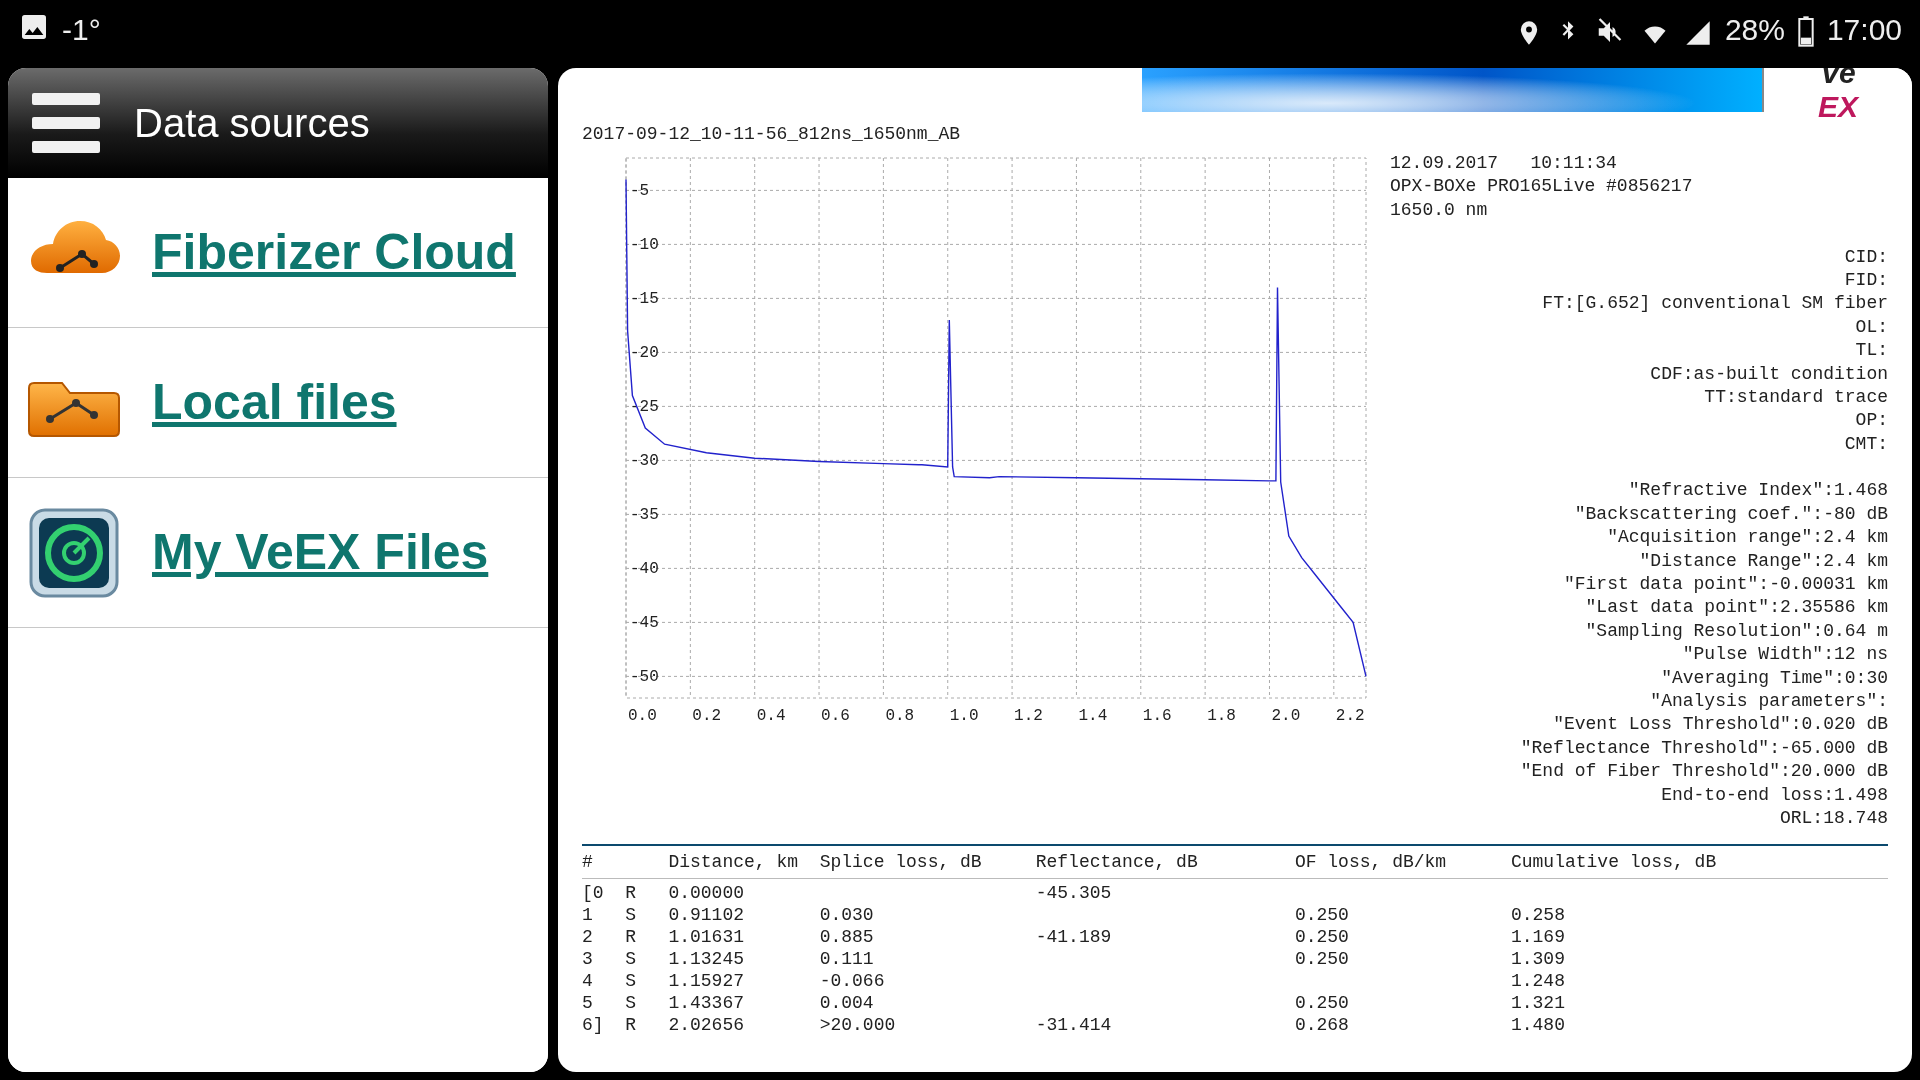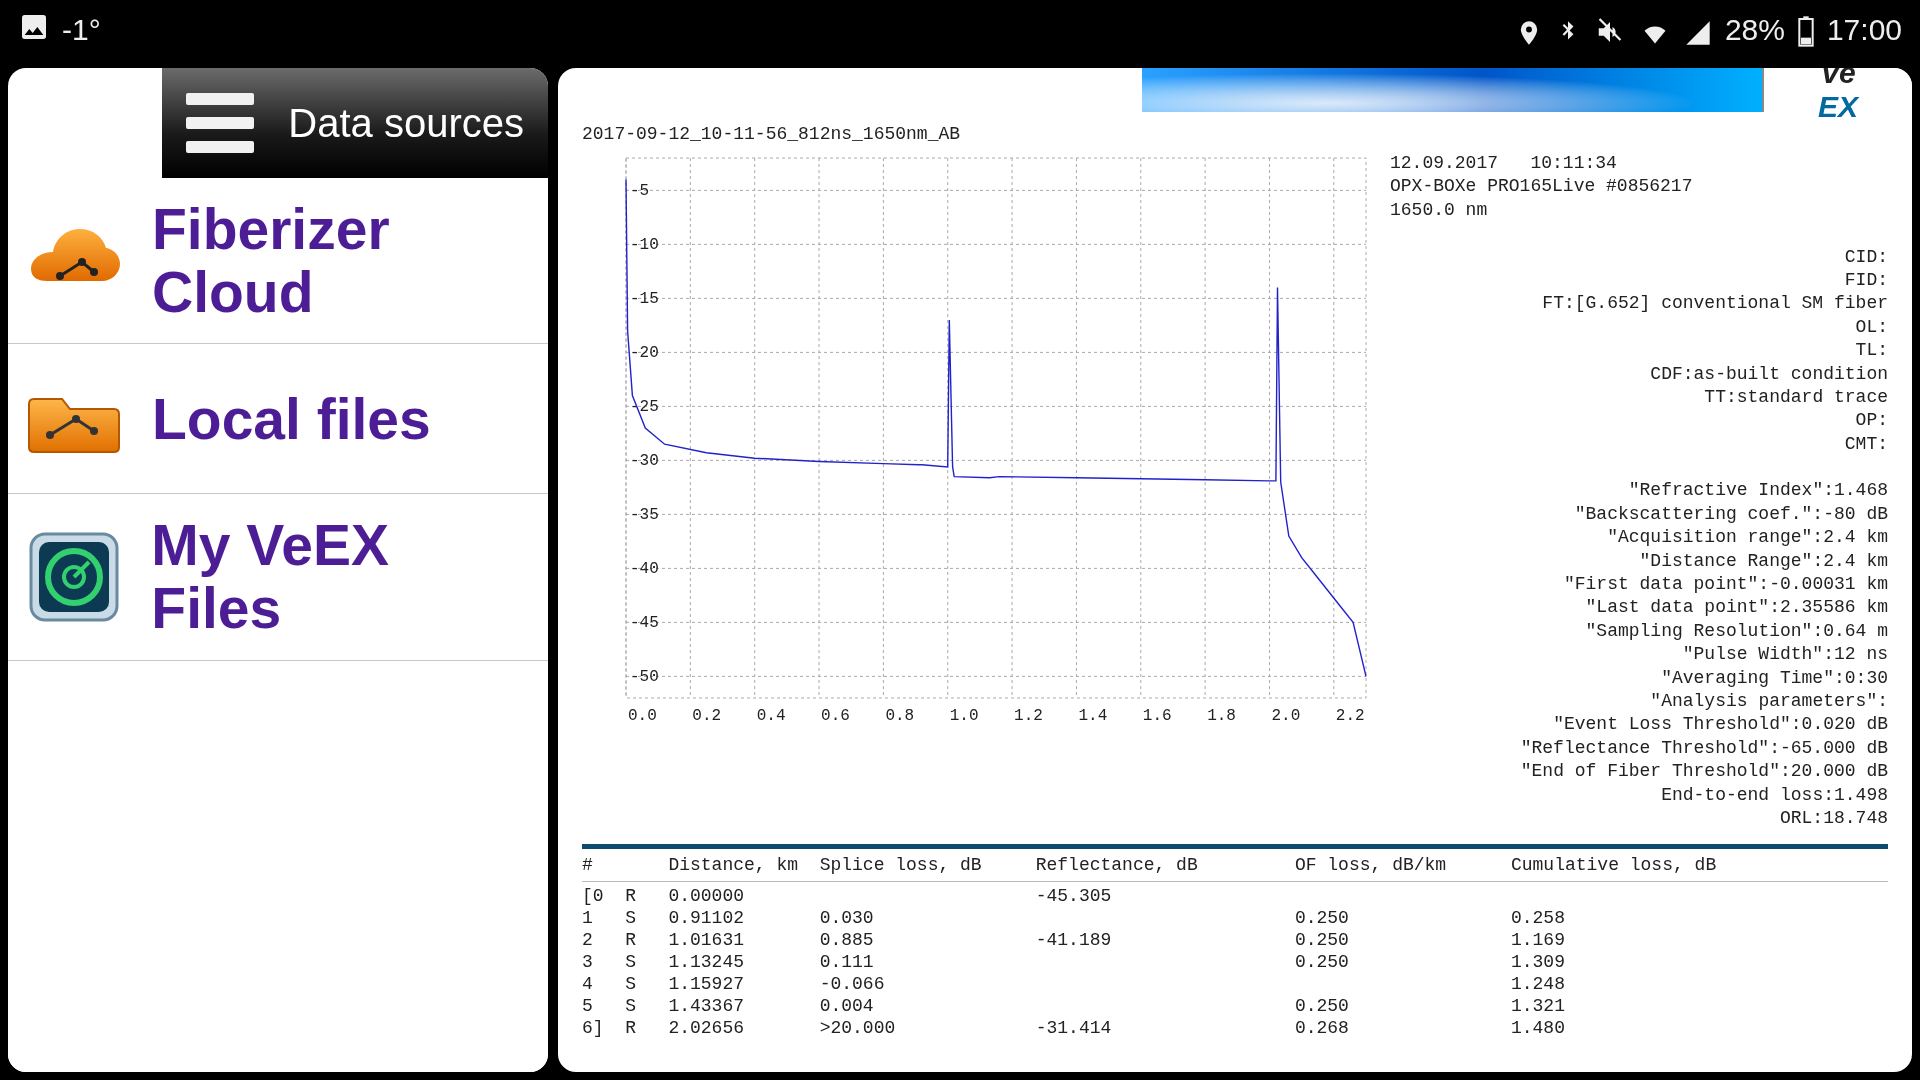--- a/index.html
+++ b/index.html
@@ -7,59 +7,59 @@
 
 
 .status-bar { height: 60px; background: #000; display: flex; align-items: center; padding: 0 18px; color: #eee; font-size: 30px; justify-content: space-between; }
 .status-left { display: flex; align-items: center; gap: 12px; }
 .status-right { display: flex; align-items: flex-end; gap: 12px; }
 .status-right .ic { display: inline-flex; align-items: center; }
 
 
 .panes { display: flex; height: calc(1080px - 60px); gap: 10px; padding: 8px; }
 .pane { border-radius: 18px; overflow: hidden; display: flex; flex-direction: column; background: #fff; }
-.pane-left { width: 540px; align-items: flex-end; }
+.pane-left { width: 540px; }
 .pane-right { flex: 1; }
 
 
 .titlebar { height: 110px; background: linear-gradient(#6b6b6b, #1a1a1a 60%, #000); display: flex; align-items: center; padding: 0 24px; color: #fff; font-size: 40px; font-weight: 400; }
 .titlebar.right { justify-content: center; }
 .hamburger { width: 68px; height: 68px; margin-right: 34px; display: flex; flex-direction: column; justify-content: center; gap: 12px; cursor: pointer; }
 .hamburger div { height: 12px; background: #f1f1f1; border-radius: 2px; }
 
 
 .src-list { flex: 1; background: #fff; }
 .src-item { display: flex; align-items: center; padding: 20px 16px; border-bottom: 1px solid #c8c8c8; cursor: pointer; gap: 28px; min-height: 150px; }
-.src-label { font-size: 57px; font-weight: 700; color: #4c1d95; line-height: 1.1; }
+.src-label { font-size: 50px; font-weight: 700; color: #0f766e; line-height: 1.1; text-decoration: underline; }
 .src-icon { width: 100px; height: 90px; display: flex; align-items: center; justify-content: center; }
 
 
 .report { flex: 1; background: #fff; display: flex; flex-direction: column; }
 .report-banner { height: 44px; display: flex; }
 .banner-white { flex: 1; }
 .banner-blue { width: 620px; background: linear-gradient(90deg, #2aa1ff, #0055c8 55%, #00b0ff); position: relative; overflow: hidden; }
 .banner-blue::before, .banner-blue::after { content: ""; position: absolute; inset: 0; background: radial-gradient(ellipse at 30% 80%, rgba(255,255,255,.6), transparent 60%); }
 .banner-logo { width: 150px; background: #fff; display: flex; align-items: center; justify-content: center; font-family: Arial; font-weight: 900; font-size: 30px; font-style: italic; color: #222; border-left: 2px solid #888; flex-direction: column; }
-.banner-logo .ex { color: #0369a1; font-style: italic; }
+.banner-logo .ex { color: #be185d; font-style: italic; }
 
 .report-body { padding: 12px 24px 0 24px; font-family: "Courier New", monospace; font-size: 18px; color: #222; display: flex; flex-direction: column; }
 .trace-title { margin-bottom: 6px; }
 .plot-row { display: flex; gap: 18px; margin-top: 2px; }
 .plot-area { width: 790px; }
 .meta-area { flex: 1; white-space: pre; font-size: 18px; line-height: 1.3; }
 .meta-line { display: flex; justify-content: flex-end; }
 .meta-line.indent span:first-child { padding-left: 28px; }
 
 svg.plot { width: 790px; height: 580px; display: block; }
 .plot .axis-label { font: 16px "Courier New", monospace; fill: #222; }
 .plot .grid { stroke: #aaa; stroke-dasharray: 3 3; stroke-width: 1; }
 .plot .border { stroke: #aaa; stroke-dasharray: 3 3; fill: none; }
 .plot .trace { stroke: #2222cc; stroke-width: 1.4; fill: none; }
 
-.event-table { margin-top: 14px; font-size: 18px; white-space: pre; border-top: 5px solid #0c4a6e; padding-top: 6px; }
+.event-table { margin-top: 14px; font-size: 18px; white-space: pre; border-top: 2px solid #0c4a6e; padding-top: 6px; }
 .event-table .hdr { border-bottom: 1px solid #bbb; padding-bottom: 4px; margin-bottom: 4px; }
 .event-table .row { line-height: 1.22; }
 </style>
 </head>
 <body>
 
 <div class="status-bar">
   <div class="status-left">
     <span>
       <svg width="32" height="32" viewBox="0 0 24 24" fill="#eee">

